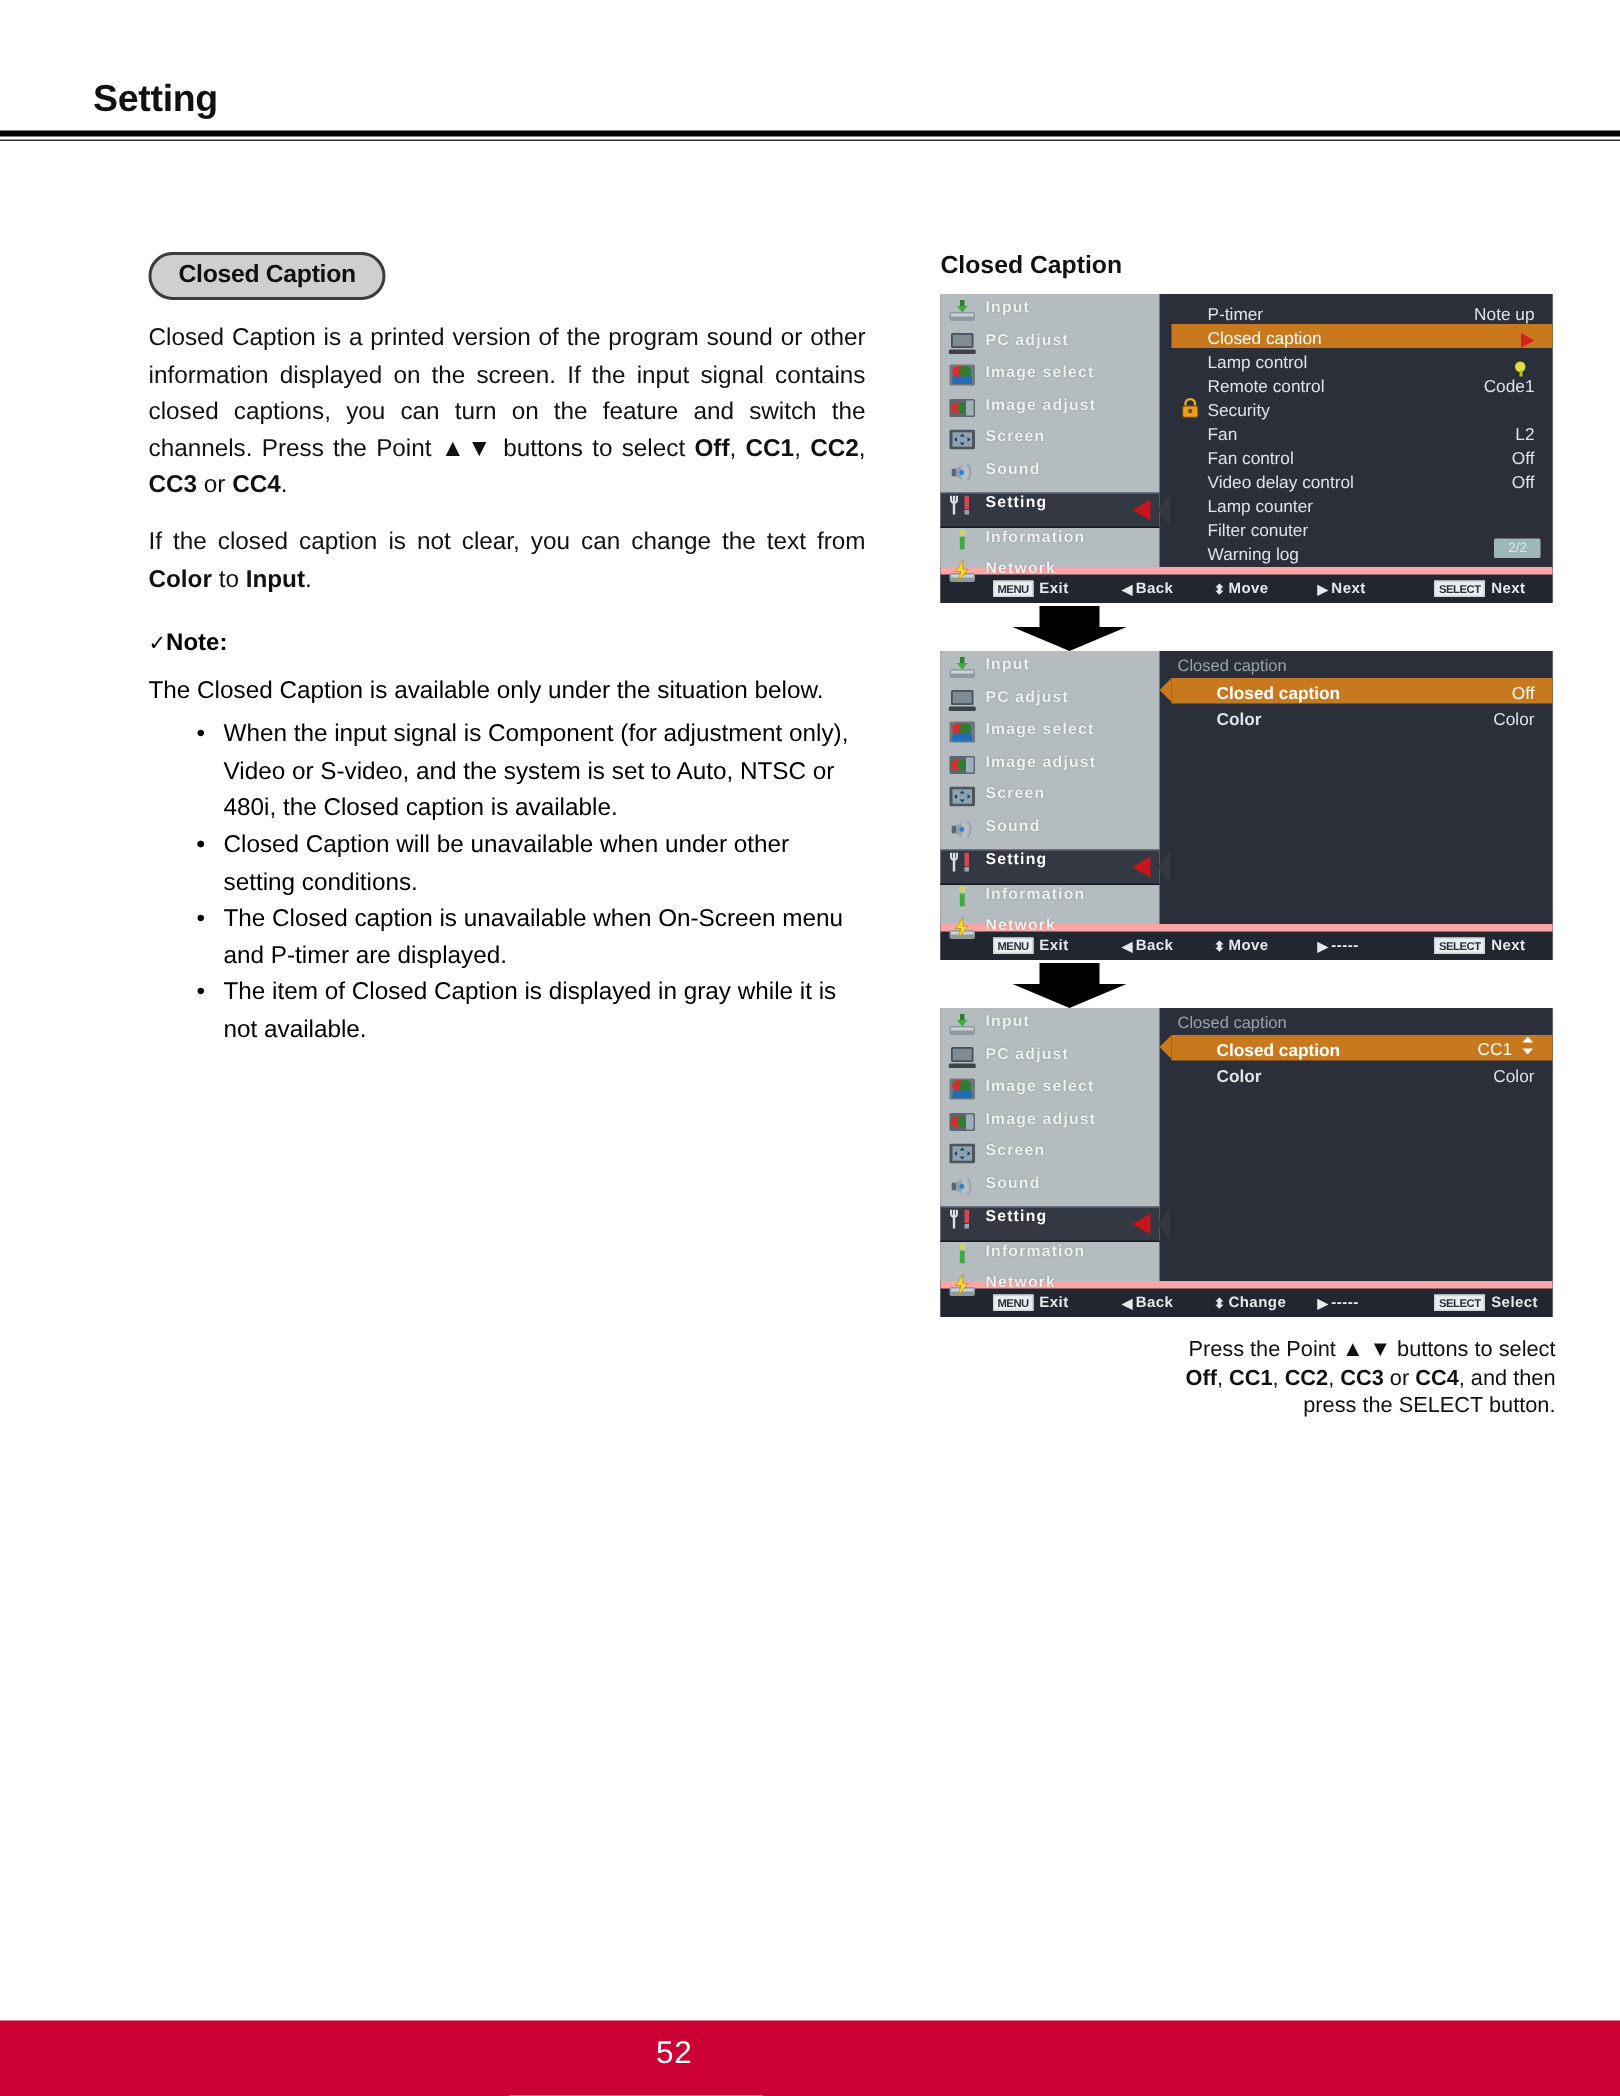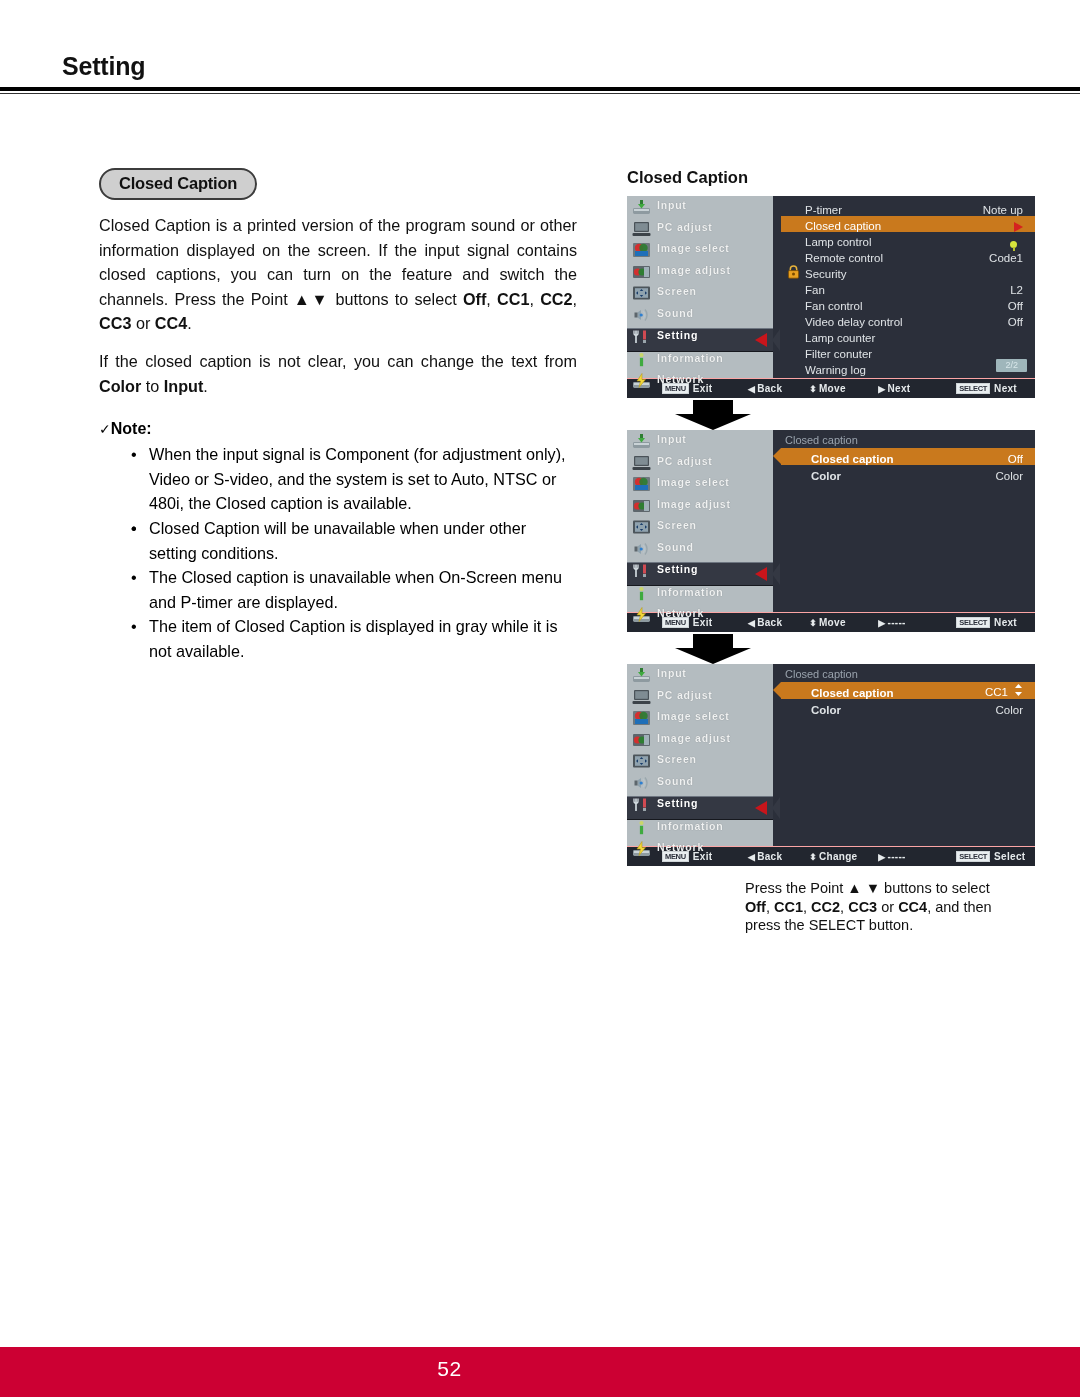--- a/index.html
+++ b/index.html
@@ -258,21 +258,21 @@
     left: -8px; top: 0;
     width: 0; height: 0;
     border-top: 8px solid transparent;
     border-bottom: 8px solid transparent;
     border-right: 8px solid #c9791d;
   }
 
   .osd-statusbar {
     height: 19px;
     background: #22262f;
-    border-top: 1px solid #fca5a5;
+    border-top: 5px solid #fca5a5;
     display: flex;
     align-items: center;
     color: #e6eaec;
     font-size: 10px;
     font-weight: bold;
     letter-spacing: 0.3px;
   }
   .sb-item { display: flex; align-items: center; }
   .sb-key {
     border: 1px solid #cfd5d8;
@@ -293,20 +293,21 @@
     position: relative;
   }
   .arrow-down-big svg { position: absolute; left: 44px; top: 2px; }
 
   .osd-after-text {
     margin-top: 13px;
     margin-left: 118px;
     font-size: 14.5px;
     line-height: 18.5px;
     color: #111;
+    text-align: right;
   }
   .osd-after-text b { font-weight: bold; }
 
   
   .footer-band {
     position: absolute;
     left: 0; top: 1347px;
     width: 1080px; height: 50px;
     background: #cc0033;
   }
@@ -330,20 +331,21 @@
 </div>
 
 <div class="left-col">
   <div class="pill">Closed Caption</div>
   <div class="body-par">Closed Caption is a printed version of the program sound or other information displayed on the screen. If the input signal contains closed captions, you can turn on the feature and switch the channels. Press the Point ▲▼ buttons to select <b>Off</b>, <b>CC1</b>, <b>CC2</b>, <b>CC3</b> or <b>CC4</b>.</div>
   <div class="body-par">If the closed caption is not clear, you can change the text from <b>Color</b> to <b>Input</b>.</div>
 
   <div class="note-head">
     <span class="chk">✓</span><span>Note:</span>
   </div>
+  <div class="note-body">The Closed Caption is available only under the situation below.</div>
   <ul class="note-list">
     <li><span class="dot">•</span><span>When the input signal is Component (for adjustment only),  Video or  S-video, and the system is set to Auto, NTSC or 480i, the Closed caption is available.</span></li>
     <li><span class="dot">•</span></li>
     <li><span class="dot">•</span><span>Closed Caption will be unavailable when under other setting conditions.</span></li>
     <li><span class="dot">•</span><span>The Closed caption is unavailable when On-Screen menu and P-timer are displayed.</span></li>
     <li><span class="dot">•</span><span>The item of Closed Caption is displayed in gray while it is not available.</span></li>
   </ul>
 </div>
 
 <div class="right-col">

